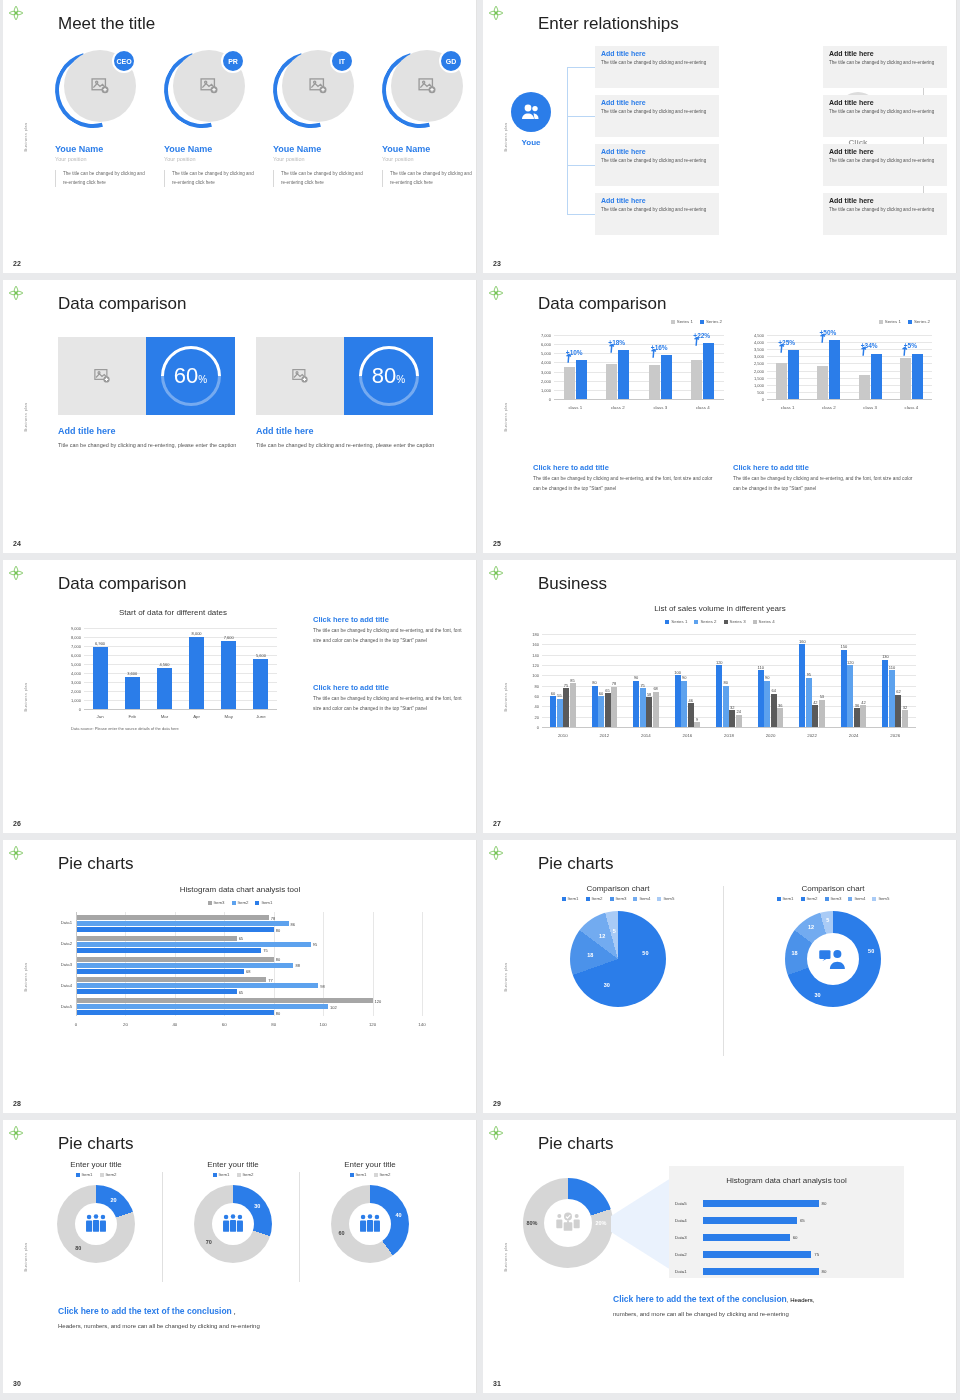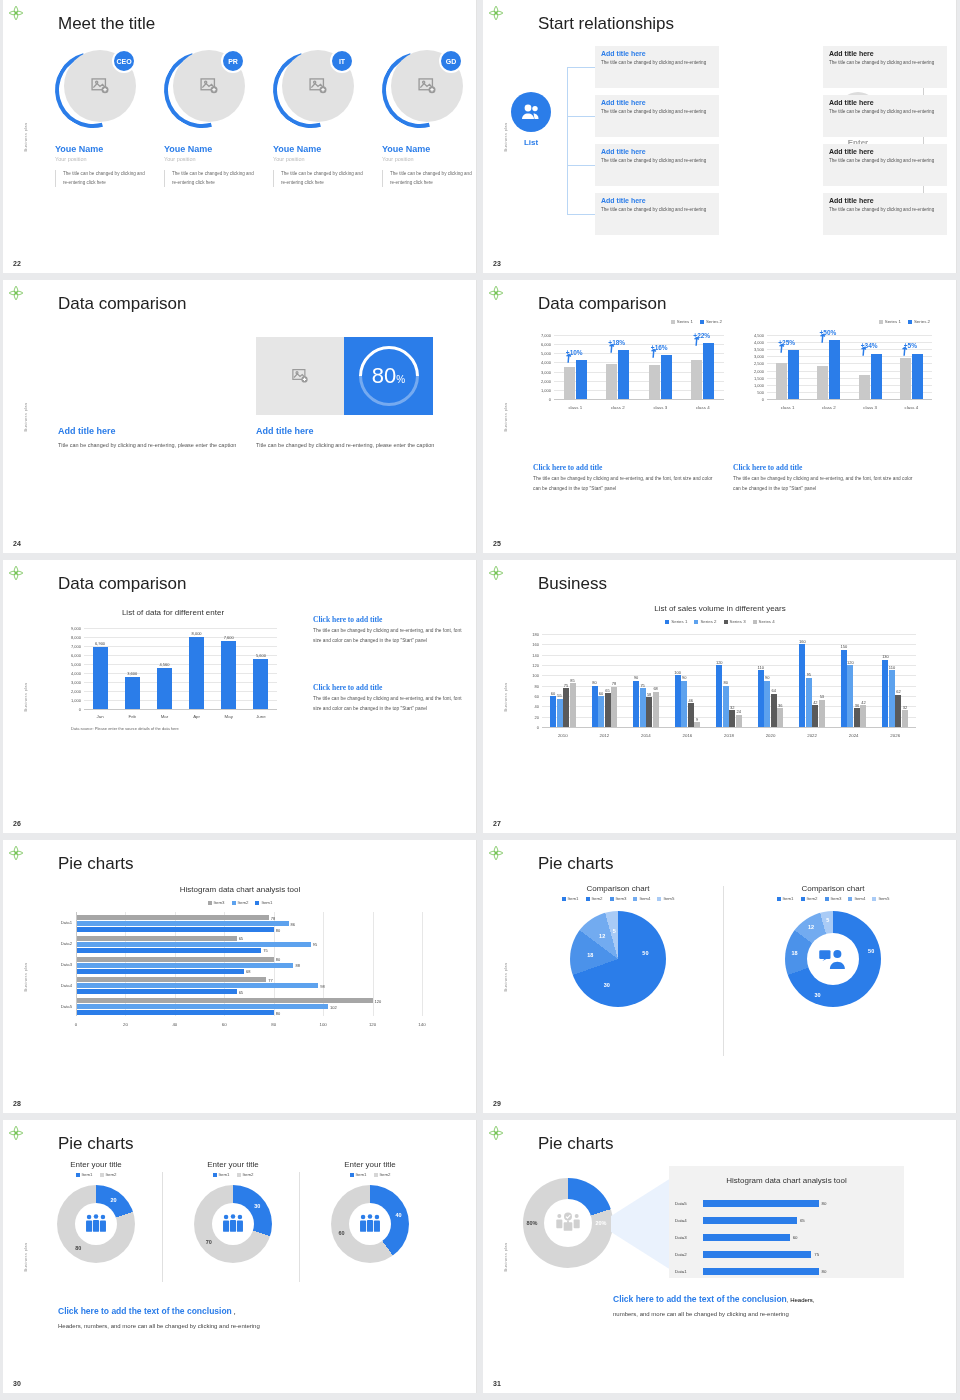--- a/index.html
+++ b/index.html
@@ -69,21 +69,21 @@
   .sw { width:4px; height:4px; display:inline-block; }
   .ytick { position:absolute; right:2px; font-size:4px; color:#555; transform:translateY(-50%); }
   .gl { position:absolute; left:24px; right:0; border-top:1px solid #e7e7e7; }
   .xlab { position:absolute; font-size:4.4px; color:#555; text-align:center; transform:translateX(-50%); }
   .bar { position:absolute; bottom:0; }
   .bval { position:absolute; font-size:4px; color:#444; transform:translateX(-50%); white-space:nowrap; }
 
   
   .pct-up { position:absolute; color:#2b7de9; font-size:6.5px; font-weight:bold; transform:translateX(-50%); }
   .arrow-ic { position:absolute; color:#2b7de9; font-size:8px; transform:rotate(-40deg); }
-  .blurb-title { color:#2b7de9; font-weight:bold; font-size:7.5px;font-family:Liberation Serif, serif; }
+  .blurb-title { color:#2b7de9; font-weight:bold; font-size:7.5px; }
   .blurb-body { font-size:4.8px; color:#555; line-height:2.0; margin-top:2px; }
 
   
   .hbar { position:absolute; left:0; height:5px; }
   .hval { position:absolute; font-size:4px; color:#444; transform:translateY(-50%); }
   .hcat { position:absolute; font-size:4.2px; color:#555; transform:translateY(-50%); text-align:right; }
   .vgl { position:absolute; top:0; bottom:0; border-left:1px solid #e7e7e7; }
 
   
   .donut { border-radius:50%; position:relative; }
@@ -197,42 +197,42 @@
         <svg class="logo" viewBox="0 0 24 24">
     <g fill="none" stroke="#6cbf4b" stroke-width="1.2">
       <path d="M12 3 C15 7, 15 11, 12 13 C9 11, 9 7, 12 3Z"></path>
       <path d="M21 12 C17 15, 13 15, 11 12 C13 9, 17 9, 21 12Z"></path>
       <path d="M12 21 C9 17, 9 13, 12 11 C15 13, 15 17, 12 21Z"></path>
       <path d="M3 12 C7 9, 11 9, 13 12 C11 15, 7 15, 3 12Z"></path>
     </g>
         </svg>
         <div class="sidelabel">Business plan</div>
         <div class="pagenum">23</div>
-        <div class="title">Start relationships</div>
+        <div class="title">Enter relationships</div>
         <div class="right-rule"></div>
   <div class="rel-wrap">
     <div style="position:absolute;left:28px;top:46px;">
       <div class="node-icon" style="background:#2b7de9">
         <svg width="24" height="24" viewBox="0 0 24 24" fill="#fff">
                 <circle cx="9" cy="8" r="3.4"></circle>
                 <circle cx="16" cy="8.6" r="2.7"></circle>
                 <path d="M3 19c0-3.6 2.8-5.6 6-5.6s6 2 6 5.6z"></path>
                 <path d="M14.5 13.6c2.8.1 5 1.9 5 5.4h-4"></path>
               </svg>
       </div>
-      <div class="node-label" style="color:#2b7de9">List</div>
+      <div class="node-label" style="color:#2b7de9">Youe</div>
     </div>
     <div style="position:absolute;left:355px;top:46px;">
       <div class="node-icon" style="background:#dcdcdc">
         <svg width="24" height="24" viewBox="0 0 24 24" fill="#fff">
                 <circle cx="12" cy="8" r="3.6"></circle>
                 <path d="M5 20c0-4 3.2-6.2 7-6.2s7 2.2 7 6.2z"></path>
               </svg>
       </div>
-      <div class="node-label" style="color:#9d9d9d">Enter</div>
+      <div class="node-label" style="color:#9d9d9d">Click</div>
     </div>
     <div style="position:absolute;left:0;top:0;width:100%;height:180px;">
             <div class="stub" style="left:84px;top:21px;width:28px;"></div>
             <div class="stub gray" style="left:412px;top:21px;width:28px;"></div>
             <div class="stub" style="left:84px;top:70px;width:28px;"></div>
             <div class="stub gray" style="left:412px;top:70px;width:28px;"></div>
             <div class="stub" style="left:84px;top:119px;width:28px;"></div>
             <div class="stub gray" style="left:412px;top:119px;width:28px;"></div>
             <div class="stub" style="left:84px;top:168px;width:28px;"></div>
             <div class="stub gray" style="left:412px;top:168px;width:28px;"></div>
@@ -283,20 +283,35 @@
       <path d="M12 3 C15 7, 15 11, 12 13 C9 11, 9 7, 12 3Z"></path>
       <path d="M21 12 C17 15, 13 15, 11 12 C13 9, 17 9, 21 12Z"></path>
       <path d="M12 21 C9 17, 9 13, 12 11 C15 13, 15 17, 12 21Z"></path>
       <path d="M3 12 C7 9, 11 9, 13 12 C11 15, 7 15, 3 12Z"></path>
     </g>
         </svg>
         <div class="sidelabel">Business plan</div>
         <div class="pagenum">24</div>
         <div class="title">Data comparison</div>
         <div class="right-rule"></div>
+    <div class="dc-card" style="left:55px;">
+      <div class="dc-img">
+            <svg width="18" height="18" viewBox="0 0 24 24" fill="none" stroke="#9a9a9a" stroke-width="1.6">
+              <rect x="2.5" y="3.5" width="16" height="13"></rect>
+              <path d="M4 14l4.5-5 3.5 3.5 3-2.5 3.5 4"></path>
+              <circle cx="8" cy="7.5" r="1.3"></circle>
+              <circle cx="18" cy="16.5" r="4.2" fill="#9a9a9a" stroke="none"></circle>
+              <path d="M18 14.3v4.4M15.8 16.5h4.4" stroke="#fff" stroke-width="1.4"></path>
+            </svg>
+          </div>
+      <div class="dc-pct">
+        <div class="dc-ring"></div>
+        <div class="dc-num">60<span>%</span></div>
+      </div>
+    </div>
     <div class="dc-title" style="left:55px;">Add title here</div>
     <div class="dc-text" style="left:55px;">Title can be changed by clicking and re-entering, please enter the caption</div>
     <div class="dc-card" style="left:253px;">
       <div class="dc-img">
             <svg width="18" height="18" viewBox="0 0 24 24" fill="none" stroke="#9a9a9a" stroke-width="1.6">
               <rect x="2.5" y="3.5" width="16" height="13"></rect>
               <path d="M4 14l4.5-5 3.5 3.5 3-2.5 3.5 4"></path>
               <circle cx="8" cy="7.5" r="1.3"></circle>
               <circle cx="18" cy="16.5" r="4.2" fill="#9a9a9a" stroke="none"></circle>
               <path d="M18 14.3v4.4M15.8 16.5h4.4" stroke="#fff" stroke-width="1.4"></path>
@@ -452,21 +467,21 @@
       <path d="M12 3 C15 7, 15 11, 12 13 C9 11, 9 7, 12 3Z"></path>
       <path d="M21 12 C17 15, 13 15, 11 12 C13 9, 17 9, 21 12Z"></path>
       <path d="M12 21 C9 17, 9 13, 12 11 C15 13, 15 17, 12 21Z"></path>
       <path d="M3 12 C7 9, 11 9, 13 12 C11 15, 7 15, 3 12Z"></path>
     </g>
         </svg>
         <div class="sidelabel">Business plan</div>
         <div class="pagenum">26</div>
         <div class="title">Data comparison</div>
         <div class="right-rule"></div>
-    <div class="chart-title" style="position:absolute;left:55px;top:48px;width:230px;">List of data for different enter</div>
+    <div class="chart-title" style="position:absolute;left:55px;top:48px;width:230px;">Start of data for different dates</div>
     <div style="position:absolute;left:55px;top:62px;width:225px;height:100px;">
           <div class="gl" style="left:26px;top:87px;width:193px;"></div>
           <div class="ytick" style="left:0;width:23px;text-align:right;top:87px;">0</div>
           <div class="gl" style="left:26px;top:78px;width:193px;"></div>
           <div class="ytick" style="left:0;width:23px;text-align:right;top:78px;">1,000</div>
           <div class="gl" style="left:26px;top:69px;width:193px;"></div>
           <div class="ytick" style="left:0;width:23px;text-align:right;top:69px;">2,000</div>
           <div class="gl" style="left:26px;top:60px;width:193px;"></div>
           <div class="ytick" style="left:0;width:23px;text-align:right;top:60px;">3,000</div>
           <div class="gl" style="left:26px;top:51px;width:193px;"></div>

